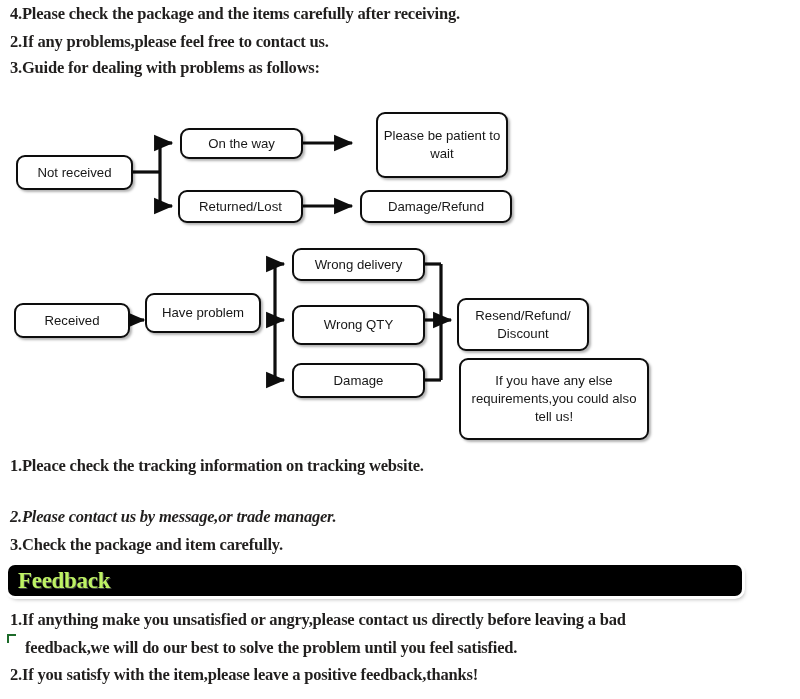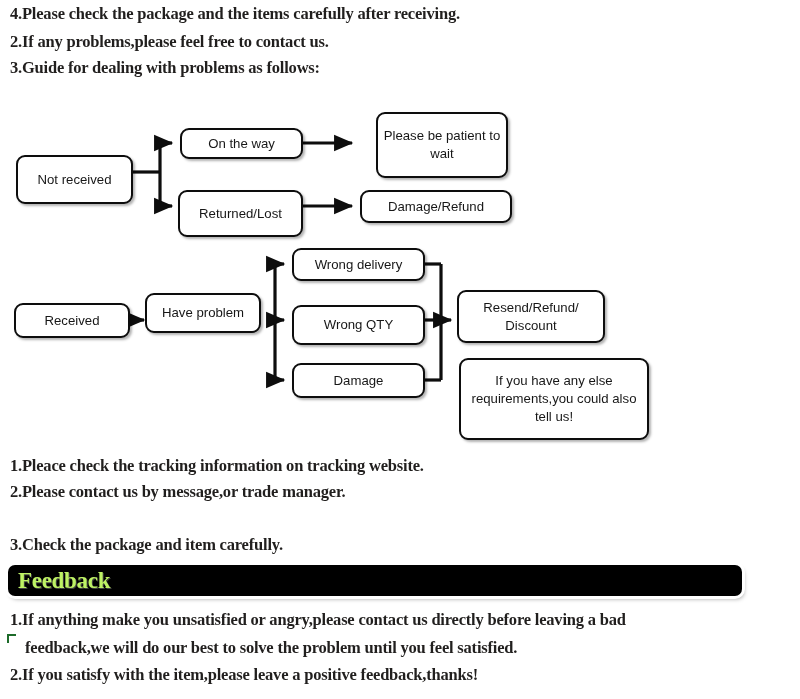--- a/index.html
+++ b/index.html
@@ -129,46 +129,46 @@
   <g stroke="#0d0d0d" stroke-width="3.2" fill="none">
     <path d="M275,264 L275,380"></path>
     <path d="M425,264 L441,264"></path>
     <path d="M425,380 L441,380"></path>
     <path d="M425,320 L441,320"></path>
     <path d="M441,264 L441,380"></path>
   </g>
 </svg>
 </div>
 
-<div class="fbox" style="left:16px; top:155px; width:117px; height:49px;">Not received</div>
+<div class="fbox" style="left:16px; top:155px; width:117px; height:35px;">Not received</div>
 
 <div class="fbox" style="left:180px; top:128px; width:123px; height:31px;">On the way</div>
 
-<div class="fbox" style="left:178px; top:190px; width:125px; height:47px;">Returned/Lost</div>
+<div class="fbox" style="left:178px; top:190px; width:125px; height:33px;">Returned/Lost</div>
 
 <div class="fbox" style="left:360px; top:112px; width:132px; height:66px;margin-left:16px;">Please be patient to wait</div>
 
 <div class="fbox" style="left:360px; top:190px; width:152px; height:33px;">Damage/Refund</div>
 
 <div class="fbox" style="left:14px; top:303px; width:116px; height:35px;">Received</div>
 
 <div class="fbox" style="left:145px; top:293px; width:116px; height:40px;">Have problem</div>
 
 <div class="fbox" style="left:292px; top:248px; width:133px; height:33px;">Wrong delivery</div>
 
 <div class="fbox" style="left:292px; top:305px; width:133px; height:40px;">Wrong QTY</div>
 
 <div class="fbox" style="left:292px; top:363px; width:133px; height:35px;">Damage</div>
 
-<div class="fbox" style="left:457px; top:290px; width:148px; height:53px;">Resend/Refund/ Discount</div>
+<div class="fbox" style="left:457px; top:298px; width:132px; height:53px;">Resend/Refund/ Discount</div>
 
 <div class="fbox" style="left:459px; top:358px; width:190px; height:82px;">If you have any else requirements,you could also tell us!</div>
 
 <div class="instr" style="top:456px;">1.Pleace check the tracking information on tracking website.</div>
-<div class="instr" style="top:482px;">2.Please contact us by message,or trade manager.</div>
+<div class="instr" style="top:507px;font-style:italic;">2.Please contact us by message,or trade manager.</div>
 <div class="instr" style="top:535px;">3.Check the package and item carefully.</div>
 
 <div class="banner">
   <span class="banner-title">Feedback</span>
 </div>
 
 <div class="instr" style="top:610px;">1.If anything make you unsatisfied or angry,please contact us directly before leaving a bad</div>
 <div class="instr" style="left:25px; top:638px;">feedback,we will do our best to solve the problem until you feel satisfied.</div>
 <div class="instr" style="top:665px;">2.If you satisfy with the item,please leave a positive feedback,thanks!</div>
 

